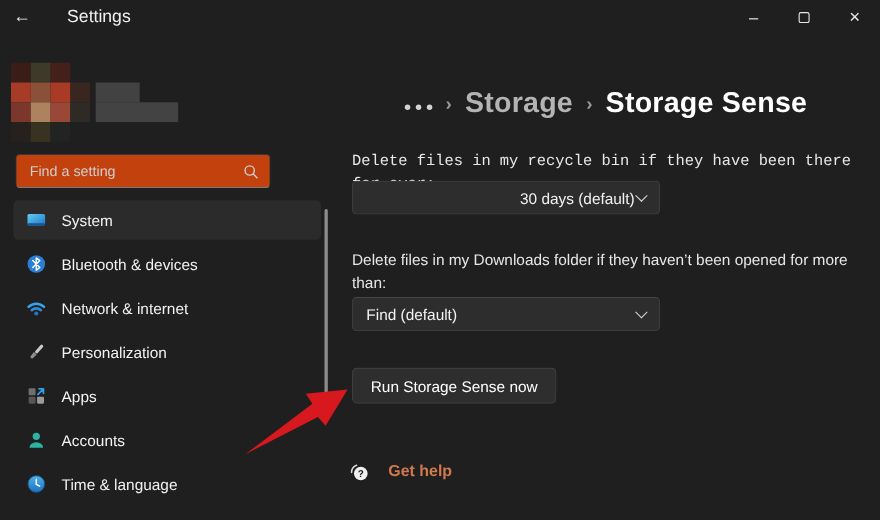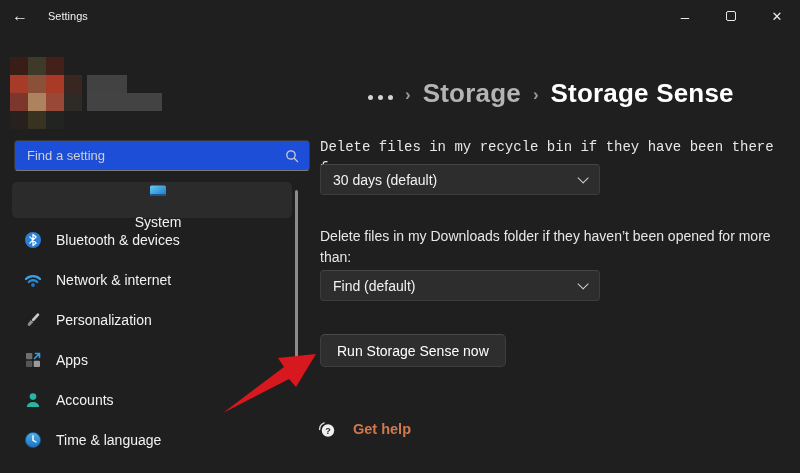--- a/index.html
+++ b/index.html
@@ -10,43 +10,43 @@
     overflow:hidden;
     font-family:"Liberation Sans","DejaVu Sans",sans-serif;
     color:#f0f0f0;
     -webkit-font-smoothing:antialiased;
   }
 
   
   .titlebar { position:absolute; top:0; left:0; right:0; height:32px; display:flex; align-items:center; z-index:10; }
   .back-btn { width:40px; height:32px; display:flex; align-items:center; justify-content:center;
               color:#e8e8e8; font-size:16px; cursor:default; }
-  .app-title { font-size:11px; color:#f0f0f0; margin-left:8px; }
+  .app-title { font-size:16px; color:#f0f0f0; margin-left:21px; }
   .win-controls { position:absolute; right:0; top:0; height:32px; display:flex; }
   .win-btn { width:46px; height:32px; display:flex; align-items:center; justify-content:center;
              color:#e8e8e8; font-size:12px; }
   .max-glyph { width:10px; height:10px; border:1px solid #e8e8e8; border-radius:2px; }
 
   
   .sidebar { position:absolute; top:32px; left:0; width:310px; bottom:0; }
 
   .mosaic { position:absolute; left:10px; top:25px; width:160px; height:72px; }
   .mosaic div { position:absolute; }
 
-  .search-box { position:absolute; left:14px; top:108px; width:296px; height:31px;
-    background:#1d4ed8; border:1px solid #383838; border-bottom:1px solid #7a7a7a;
+  .search-box { position:absolute; left:14px; top:108px; width:232px; height:31px;
+    background:#c2410c; border:1px solid #383838; border-bottom:1px solid #7a7a7a;
     border-radius:4px; display:flex; align-items:center; padding:0 10px 0 12px; }
   .search-box input { flex:1; background:transparent; border:none; outline:none;
     font-family:inherit; font-size:13px; color:#d6d6d6; }
   .search-box input::placeholder { color:#cfcfcf; opacity:1; }
 
   .nav { position:absolute; left:0; top:150px; right:0; }
   .nav-item { display:flex; align-items:center; height:36px; margin:0 18px 4px 12px;
     padding-left:12px; gap:14px; border-radius:5px; font-size:14px; color:#f2f2f2; }
-  .nav-item.selected { background:#2b2b2b;flex-direction:column; }
+  .nav-item.selected { background:#2b2b2b; }
   .nav-icon { width:18px; height:18px; flex:0 0 18px; display:block; }
 
   .side-scrollbar { position:absolute; left:295px; top:158px; width:3px; height:172px;
     background:#8c8c8c; border-radius:2px; }
 
   
   .main { position:absolute; left:320px; top:32px; right:0; bottom:0; }
 
   .breadcrumb { position:absolute; left:0; top:46px; display:flex; align-items:center; gap:12px; padding-left:48px; }
   .crumb-dots { display:flex; gap:5px; align-items:center; padding-top:8px; }
@@ -56,21 +56,21 @@
   .crumb-current { font-size:26px; font-weight:700; color:#ffffff; letter-spacing:.2px; }
 
   .setting-label { position:absolute; left:0; font-size:14px; color:#e7e7e7; line-height:21px; width:472px; }
   .label-1 { top:105px;font-family:Liberation Mono, monospace; }
   .label-2 { top:194px; }
 
   .dropdown { position:absolute; left:0; width:280px; height:31px; background:#2d2d2d;
     border:1px solid #3c3c3c; border-top-color:#454545; border-radius:4px;
     display:flex; align-items:center; justify-content:space-between;
     padding:0 14px 0 12px; font-size:14px; color:#f2f2f2; }
-  .dd-1 { top:132px; } .dd-2 { top:238px; }
+  .dd-1 { top:132px;justify-content:flex-end; } .dd-2 { top:238px; }
   .chev { width:8px; height:8px; border-right:1.6px solid #d0d0d0; border-bottom:1.6px solid #d0d0d0;
     transform:rotate(45deg) translateY(-3px); }
 
   .run-btn { position:absolute; left:0; top:302px; height:33px; padding:0 16px;
     background:#2e2e2e; border:1px solid #3e3e3e; border-top-color:#4a4a4a; border-radius:5px;
     font-family:inherit; font-size:14px; color:#ffffff; display:flex; align-items:center; }
 
   .get-help { position:absolute; left:-3px; top:387px; display:flex; align-items:center; gap:16px; }
   .help-link { font-size:14.5px; font-weight:700; }
 

